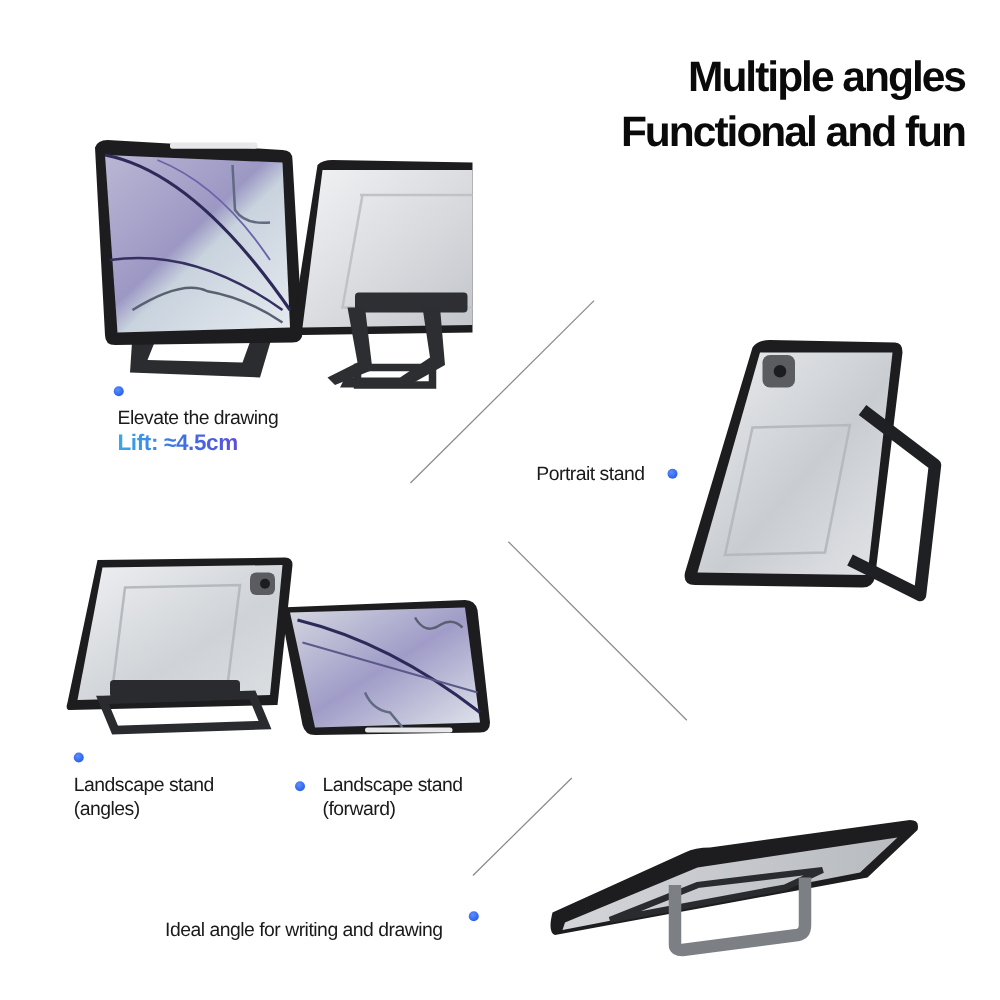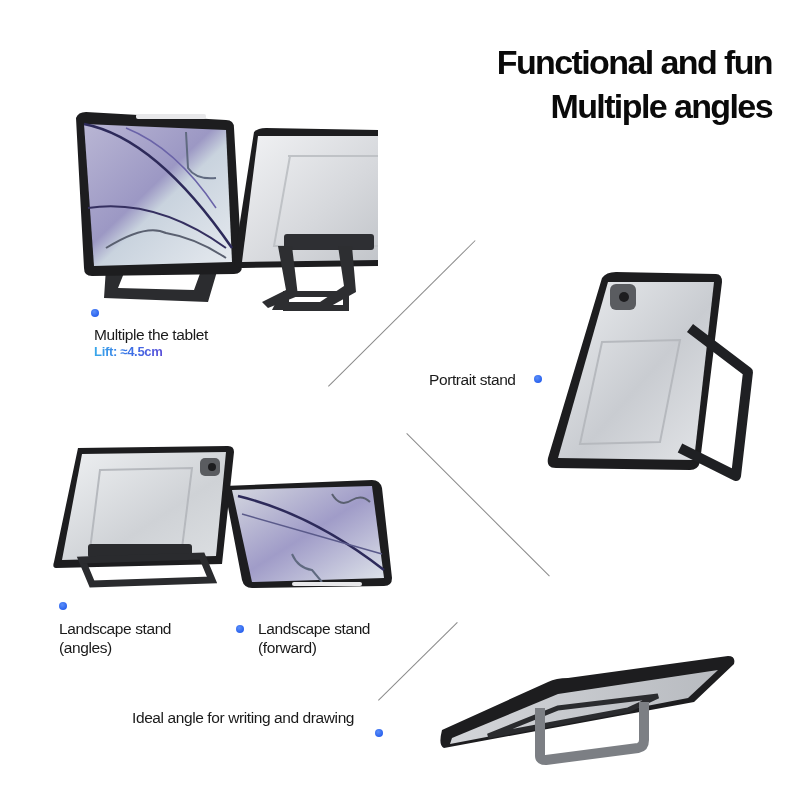--- a/index.html
+++ b/index.html
@@ -5,34 +5,34 @@
   * { box-sizing: border-box; margin: 0; padding: 0; }
   html, body { width: 800px; height: 800px; background: #ffffff; overflow: hidden; }
   body { position: relative; font-family: "Liberation Sans", "DejaVu Sans", sans-serif; color: #111; }
 
   .title { position: absolute; right: 28px; top: 40px; text-align: right; font-weight: 700; font-size: 34px; line-height: 44px; letter-spacing: -1.6px; color: #0a0a0a; }
   .title div { white-space: nowrap; }
 
   .label { position: absolute; font-size: 15.5px; line-height: 19px; color: #1a1a1a; letter-spacing: -0.4px; white-space: nowrap; }
   .dot { position: absolute; width: 8px; height: 8px; border-radius: 50%; background: radial-gradient(circle at 40% 35%, #5b8ff9, #2a62ee 70%); }
 
-  .lift { position: absolute; left: 94px; top: 344px; font-size: 13px; font-weight: 700; letter-spacing: -0.3px;
+  .lift { position: absolute; left: 94px; top: 344px; font-size: 18px; font-weight: 700; letter-spacing: -0.3px;
           background: linear-gradient(90deg, #38a8ea 0%, #3d6fe6 55%, #5b4fd8 100%);
           -webkit-background-clip: text; background-clip: text; color: transparent; white-space: nowrap; }
 
   .diag { position: absolute; height: 1px; background: #8a8a8a; transform-origin: 0 0; }
 
   svg.illus { position: absolute; overflow: visible; }
 </style>
 </head>
 <body>
 
 <div class="title">
+  <div>Multiple angles</div>
   <div>Functional and fun</div>
-  <div>Multiple angles</div>
 </div>
 
 <div class="diag" style="left:328px; top:386px; width:207px; transform: rotate(-44.8deg);"></div>
 <div class="diag" style="left:407px; top:433px; width:202px; transform: rotate(45deg);"></div>
 <div class="diag" style="left:378px; top:700px; width:111px; transform: rotate(-44.6deg);"></div>
 
 <svg class="illus" style="left:66px; top:108px;" width="180" height="200" viewBox="0 0 180 200">
   <defs>
     <linearGradient id="scr1" x1="0" y1="0" x2="1" y2="1">
       <stop offset="0" stop-color="#b9b6d4"></stop>
@@ -132,32 +132,32 @@
     </linearGradient>
   </defs>
   <path d="M4,78 L110,30 Q118,26 130,26 L290,4 Q298,4 296,12 L256,50 L6,96 Q0,94 4,78 Z" fill="#1d1d1f"></path>
   <path d="M14,86 L120,42 L280,18 L250,46 L12,92 Z" fill="url(#back6)"></path>
   <path d="M50,84 L120,56 L220,44 L190,58 Z" fill="none" stroke="#2a2b2e" stroke-width="5"></path>
 
   <path d="M102,56 L102,104 Q102,108 108,108 L200,96 Q206,95 206,88 L206,50" fill="none" stroke="#7c7f84" stroke-width="10" stroke-linejoin="round"></path>
 </svg>
 
 <div class="dot" style="left:91px; top:309px;"></div>
-<div class="label" style="left:94px; top:325px;">Multiple the tablet</div>
+<div class="label" style="left:94px; top:325px;">Elevate the drawing</div>
 <div class="lift">Lift: ≈4.5cm</div>
 
 <div class="label" style="left:429px; top:370px;text-align:right;">Portrait stand</div>
 <div class="dot" style="left:534px; top:375px;"></div>
 
 <div class="dot" style="left:59px; top:602px;"></div>
 <div class="label" style="left:59px; top:619px;">
   <div>Landscape stand</div>
   <div>(angles)</div>
 </div>
 
 <div class="dot" style="left:236px; top:625px;"></div>
 <div class="label" style="left:258px; top:619px;">
   <div>Landscape stand</div>
   <div>(forward)</div>
 </div>
 
-<div class="label" style="left:132px; top:708px;">Ideal angle for writing and drawing</div>
+<div class="label" style="left:132px; top:735px;">Ideal angle for writing and drawing</div>
 <div class="dot" style="left:375px; top:729px;"></div>
 
 </body></html>

